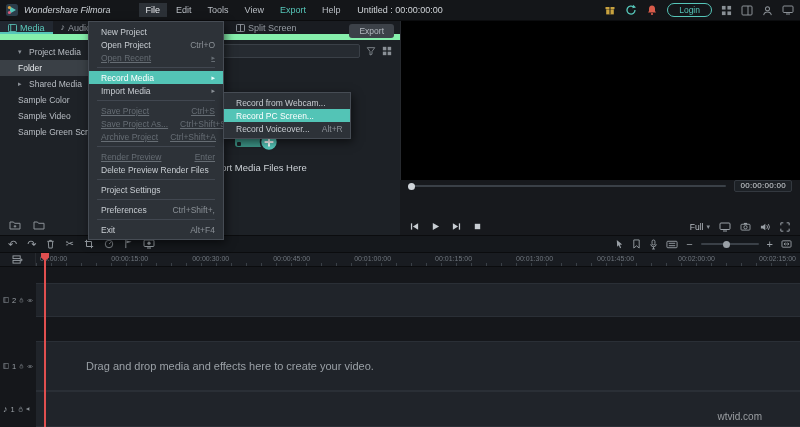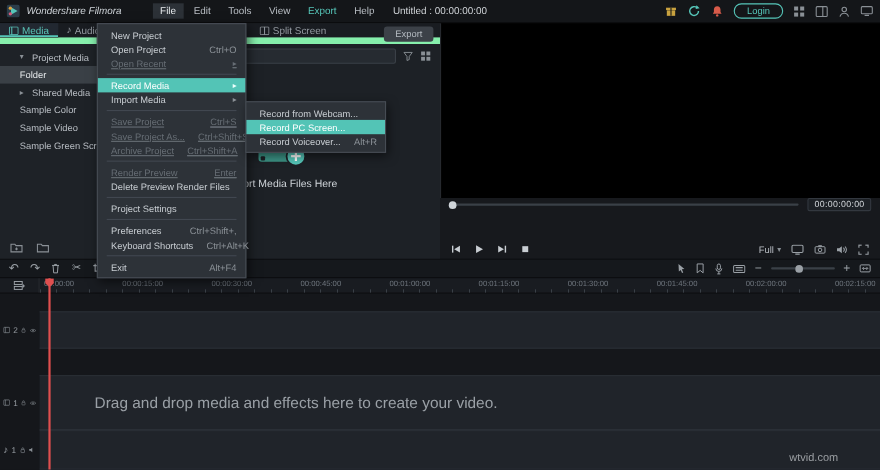--- a/index.html
+++ b/index.html
@@ -92,21 +92,21 @@
   .track-row { position:absolute; left:0; right:0; display:flex; }
   .row-v2 { top:16px; height:34px; }
   .row-v1 { top:74px; height:50px; }
   .row-a1 { top:124px; height:36px; }
   .track-head { width:36px; display:flex; align-items:center; gap:3px; padding:0 3px;
     color:#8a9096; }
   .track-num { font-size:7.5px; color:#9aa0a6; }
   .track-body { flex:1; background:#20242a; border-top:1px solid #2a2f36;
     border-bottom:1px solid #2a2f36; }
   .drag-hint { display:flex; align-items:center; height:100%; padding-left:50px;
-    color:#9aa0a6; font-size:14px; }
+    color:#9aa0a6; font-size:11px; }
 
   .playhead { position:absolute; left:44px; top:253px; width:2px; height:174px;
     background:#e04f4f; z-index:20; }
   .playhead-cap { position:absolute; left:-3px; top:0; width:8px; height:8px; background:#e04f4f;
     clip-path:polygon(0 0,100% 0,100% 55%,50% 100%,0 55%); }
 
   .watermark { position:absolute; right:38px; bottom:5px; color:#9b9fa3; font-size:10px; }
 
   
   .menu { position:absolute; background:#2d3238; border:1px solid #464c54;
@@ -508,24 +508,20 @@
   </div>
   <div class="msep"></div>
   <div class="mi">
     <span class="lab">Project Settings</span>
   </div>
   <div class="msep"></div>
   <div class="mi">
     <span class="lab">Preferences</span>
       <span class="sc">Ctrl+Shift+,</span>
   </div>
-  <div class="mi">
-    <span class="lab">Keyboard Shortcuts</span>
-      <span class="sc">Ctrl+Alt+K</span>
-  </div>
   <div class="msep"></div>
   <div class="mi">
     <span class="lab">Exit</span>
       <span class="sc">Alt+F4</span>
   </div>
 </div>
 
 <div class="menu" id="record-submenu">
   <div class="mi">
     <span class="lab">Record from Webcam...</span>

